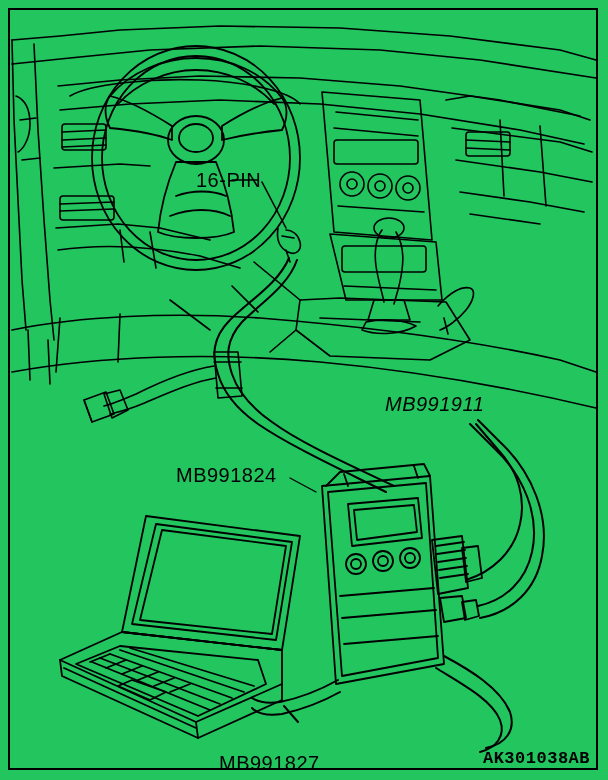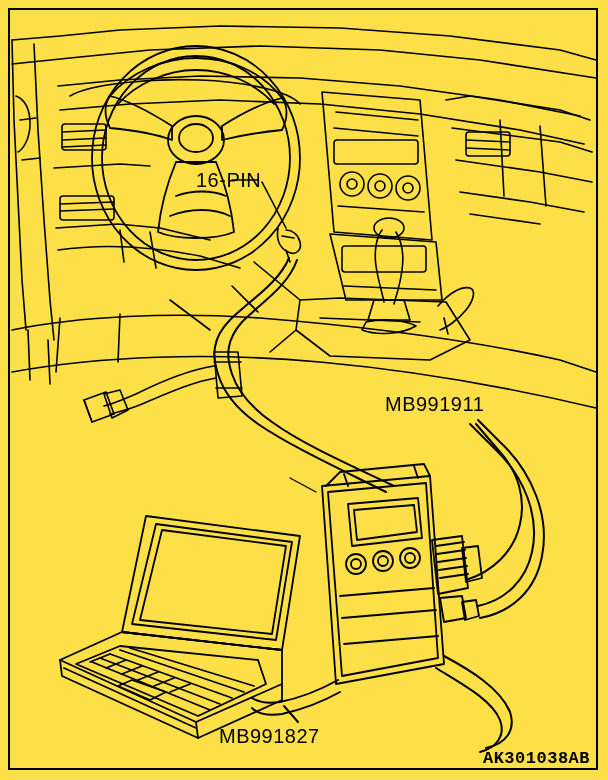--- a/index.html
+++ b/index.html
@@ -7,21 +7,21 @@
     padding: 0;
     background: #ffffff;
   }
   body {
     font-family: "Liberation Sans", sans-serif;
   }
   #page {
     position: relative;
     width: 608px;
     height: 780px;
-    background: #fde047;
+    background: #22c55e;
     overflow: hidden;
   }
   #frame {
     position: absolute;
     left: 8px;
     top: 8px;
     width: 590px;
     height: 762px;
     border: 2px solid #000000;
     box-sizing: border-box;
@@ -35,23 +35,23 @@
   }
   .callout {
     position: absolute;
     font-family: "Liberation Sans", sans-serif;
     font-size: 20px;
     letter-spacing: 0.5px;
     color: #000000;
     white-space: nowrap;
   }
   #label-16pin { left: 196px; top: 169px; }
-  #label-mb991911 { left: 385px; top: 393px; }
+  #label-mb991911 { left: 385px; top: 393px; font-style: italic; }
   #label-mb991824 { left: 176px; top: 464px; }
-  #label-mb991827 { left: 219px; top: 725px; }
+  #label-mb991827 { left: 219px; top: 752px; }
   #diagram-id {
     position: absolute;
     right: 18px;
     bottom: 12px;
     font-family: Liberation Mono, monospace;
     font-size: 17px;
     font-weight: bold;
     letter-spacing: 0.5px;
     color: #000000;
   }
@@ -264,17 +264,18 @@
 
       <g stroke-width="1.4">
         <path d="M258 180 L232 180"></path>
         <path d="M290 478 L316 492"></path>
       </g>
     </g>
   </svg>
 
   <div class="callout" id="label-16pin">16-PIN</div>
   <div class="callout" id="label-mb991911">MB991911</div>
+  <div class="callout" id="label-mb991824">MB991824</div>
   <div class="callout" id="label-mb991827">MB991827</div>
 
   <div id="diagram-id">AK301038AB</div>
 
 </div>
 
 </body></html>

